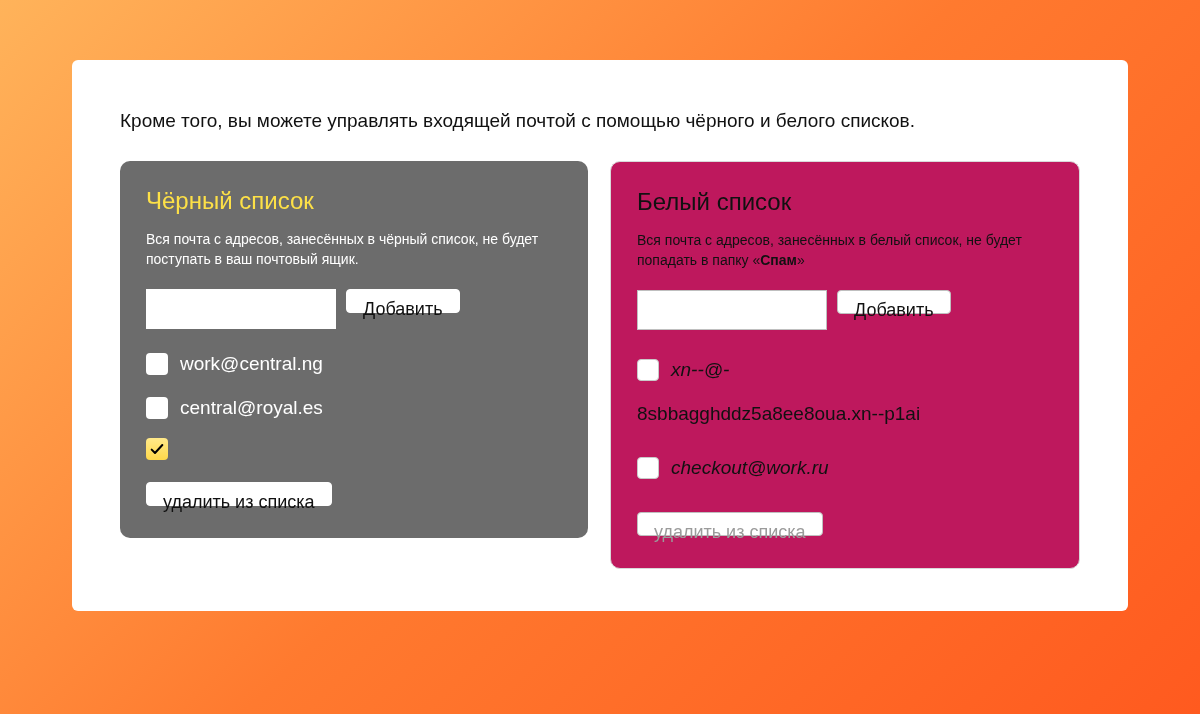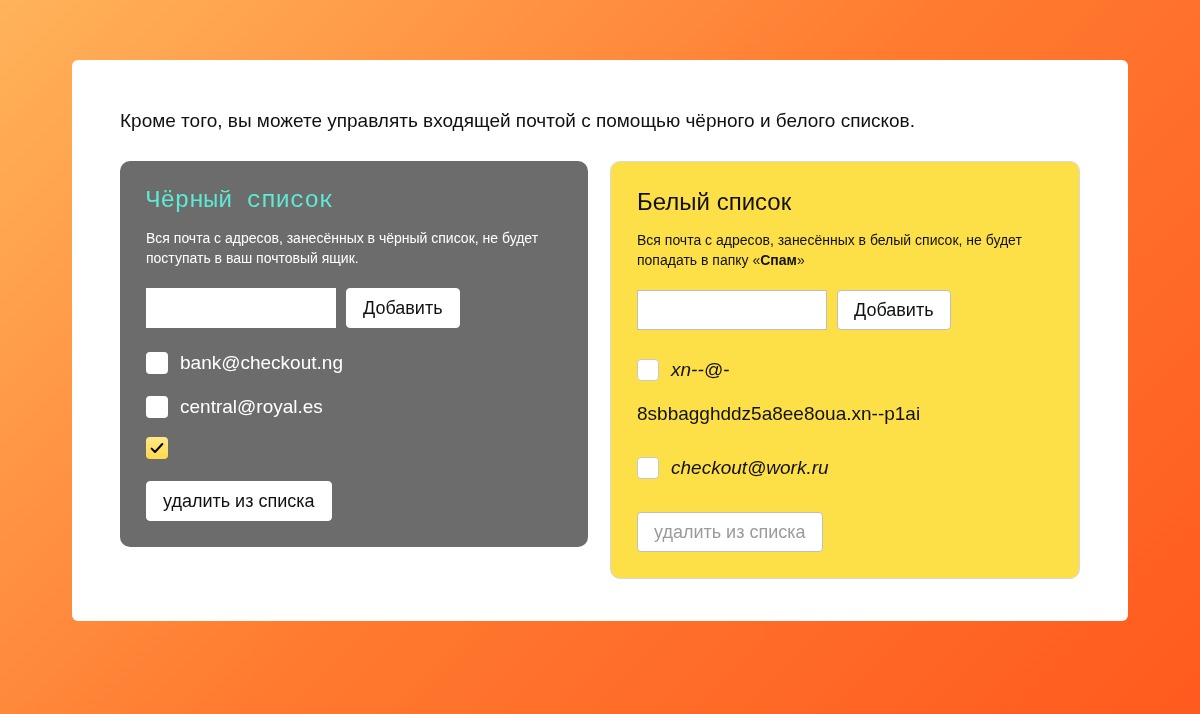--- a/index.html
+++ b/index.html
@@ -31,30 +31,30 @@
   .panel {
     flex: 1;
     border-radius: 10px;
     padding: 26px 26px 26px 26px;
   }
   .panel.black {
     background: #6c6c6c;
     color: #ffffff;
   }
   .panel.white {
-    background: #fde047;
+    background: #be185d;
     color: #111111;
     border: 1px solid #d9d9d9;
   }
   .panel h2 {
     margin: 0 0 14px 0;
     font-size: 24px;
     font-weight: 400;
   }
-  .panel.black h2 { color: #5eead4; font-family: Liberation Mono, monospace; }
+  .panel.black h2 { color: #fde047; }
   .panel.white h2 { color: #111; }
   .panel p.desc {
     margin: 0 0 20px 0;
     font-size: 14px;
     line-height: 1.45;
   }
   .panel.white p.desc b { font-weight: 700; }
   .input-row {
     display: flex;
     gap: 10px;
@@ -68,21 +68,21 @@
     border: 1px solid #bfbfbf;
     padding: 0 8px;
     font-size: 17px;
   }
   .panel.black .email-input { border: none; }
   .btn {
     background: #ffffff;
     border: 1px solid #bfbfbf;
     border-radius: 4px;
     padding: 0 16px;
-    height: 40px;
+    height: 24px;
     font-size: 18px;
     color: #111;
     cursor: pointer;
     line-height: 38px;
     white-space: nowrap;
   }
   .panel.black .btn { border: 1px solid #ffffff; }
   .list {
     display: flex;
     flex-direction: column;
@@ -148,21 +148,21 @@
     <div class="panel black">
       <h2>Чёрный список</h2>
       <p class="desc">Вся почта с адресов, занесённых в чёрный список, не будет поступать в ваш почтовый ящик.</p>
       <div class="input-row">
         <input type="text" class="email-input" value="" style="">
         <button class="btn">Добавить</button>
       </div>
       <div class="list" id="blacklist-list">
           <div class="item">
             <div class="cb"></div>
-            <span class="label">bank@checkout.ng</span>
+            <span class="label">work@central.ng</span>
           </div>
           <div class="item">
             <div class="cb"></div>
             <span class="label">central@royal.es</span>
           </div>
           <div class="item">
             <div class="cb checked">
               <svg viewBox="0 0 24 24" fill="none" stroke="#000" stroke-width="3" stroke-linecap="round" stroke-linejoin="round">
                 <polyline points="4 13 9 18 20 6"></polyline>
               </svg>

